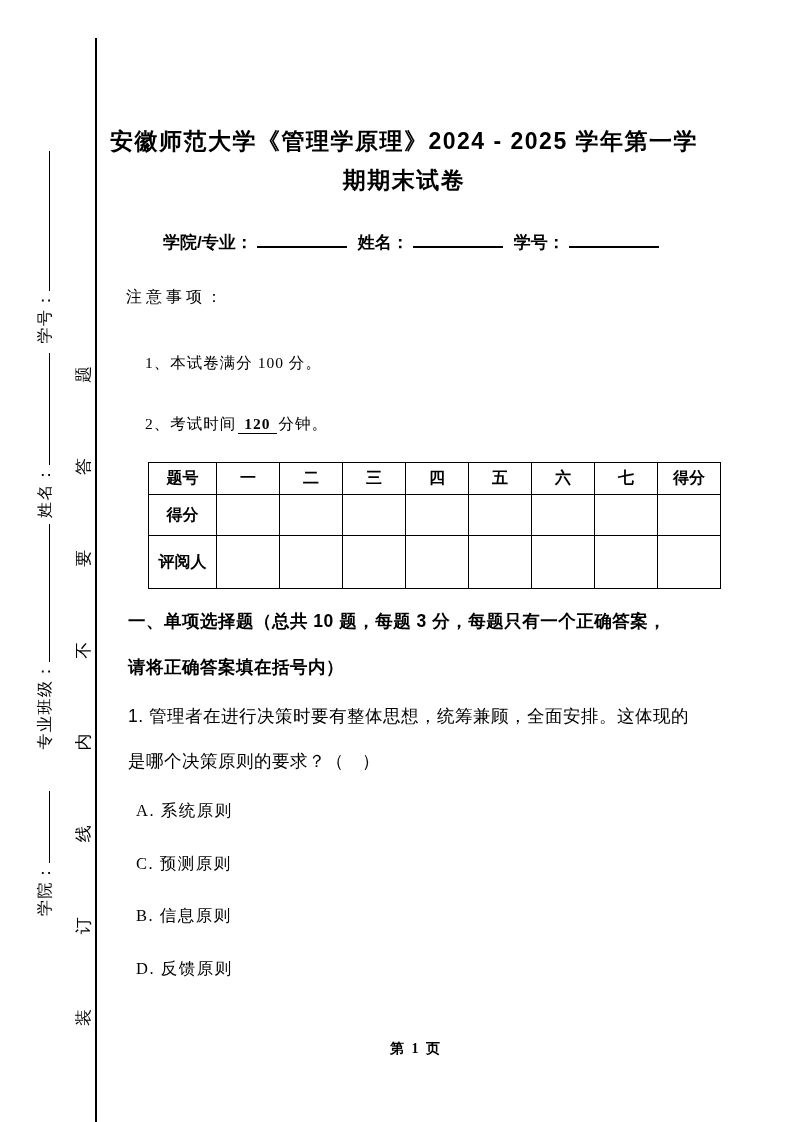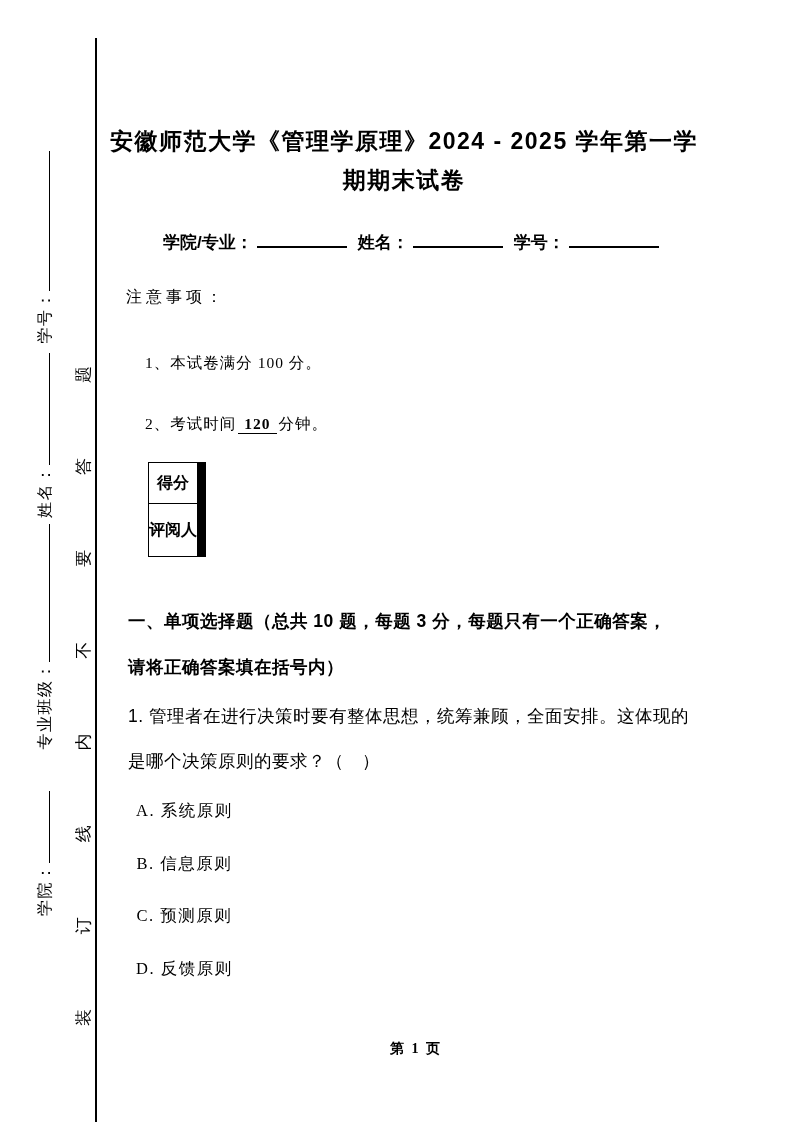--- a/index.html
+++ b/index.html
@@ -48,21 +48,21 @@
   .section-heading{
     position:absolute;left:128px;top:598px;width:610px;
     font-family:"Liberation Sans","DejaVu Sans",sans-serif;font-weight:bold;
     font-size:17.5px;line-height:46px;letter-spacing:0.5px;white-space:nowrap;
   }
   .question{
     position:absolute;left:128px;top:694px;width:620px;
     font-family:"Liberation Sans","DejaVu Sans",sans-serif;
     font-size:17.5px;line-height:45px;letter-spacing:0.5px;white-space:nowrap;
   }
-  .options{position:absolute;left:136px;top:785px;font-size:16.5px;letter-spacing:1.5px;line-height:52.5px;text-align:center;}
+  .options{position:absolute;left:136px;top:785px;font-size:16.5px;letter-spacing:1.5px;line-height:52.5px;}
   .footer{
     position:absolute;left:96px;top:1040px;width:640px;text-align:center;
     font-weight:bold;font-size:14px;letter-spacing:2px;
   }
 </style>
 </head>
 <body>
 
 <div class="page">
 
@@ -93,20 +93,31 @@
   </div>
 
   <div class="notice-heading">注意事项：</div>
   <div class="note note1">1、本试卷满分 100 分。</div>
   <div class="note note2">
     <span>2、考试时间</span><span class="uline">120</span><span>分钟。</span>
   </div>
 
   <table class="score-table">
     <tbody>
+        <tr class="row-h">
+      <td class="lbl" style="width:67px">题号</td>
+      <td class="lbl" style="width:62px">一</td>
+      <td class="lbl" style="width:62px">二</td>
+      <td class="lbl" style="width:62px">三</td>
+      <td class="lbl" style="width:62px">四</td>
+      <td class="lbl" style="width:62px">五</td>
+      <td class="lbl" style="width:62px">六</td>
+      <td class="lbl" style="width:62px">七</td>
+      <td class="lbl" style="width:62px">得分</td>
+    </tr>
     <tr class="row-2">
       <td class="lbl">得分</td>
       <td></td>
       <td></td>
       <td></td>
       <td></td>
       <td></td>
       <td></td>
       <td></td>
       <td></td>
@@ -130,20 +141,20 @@
     <div>请将正确答案填在括号内）</div>
   </div>
 
   <div class="question">
     <div>1. 管理者在进行决策时要有整体思想，统筹兼顾，全面安排。这体现的</div>
     <div>是哪个决策原则的要求？（　）</div>
   </div>
 
   <div class="options">
     <div>A. 系统原则</div>
+    <div>C. 预测原则</div>
     <div>B. 信息原则</div>
-    <div>C. 预测原则</div>
     <div>D. 反馈原则</div>
   </div>
 
   <div class="footer">第 1 页</div>
 
 </div>
 
 </body></html>

